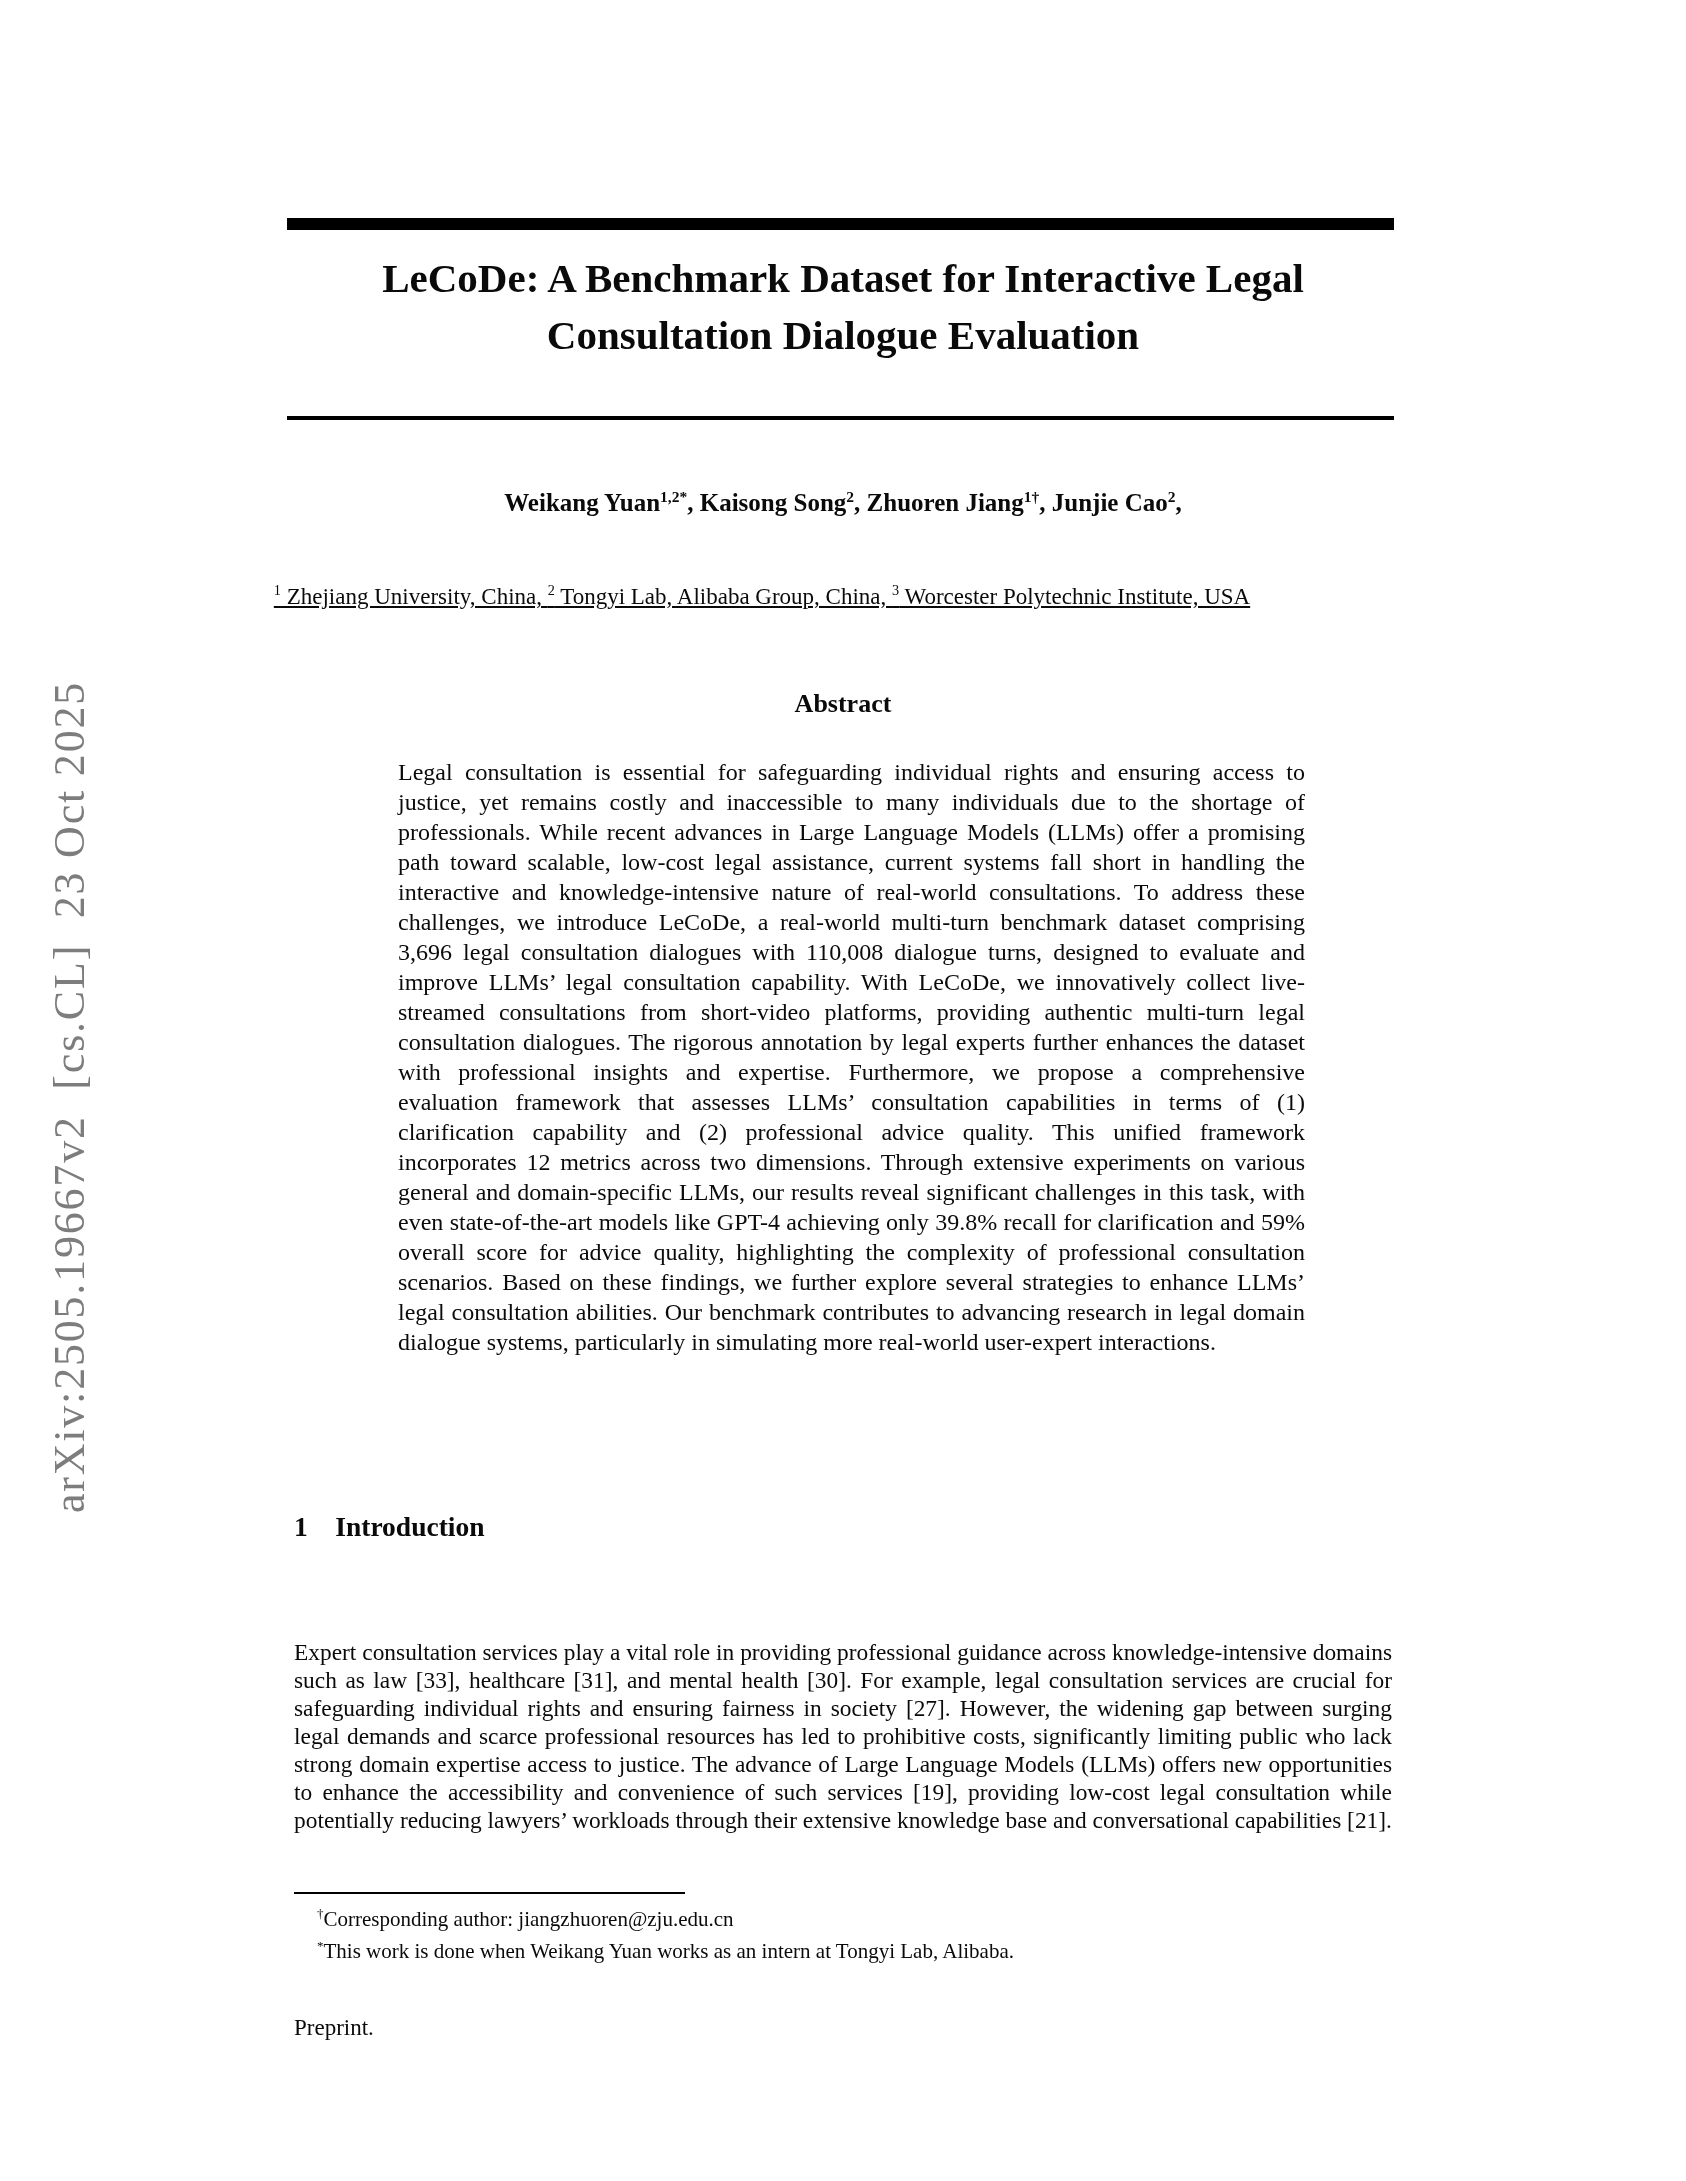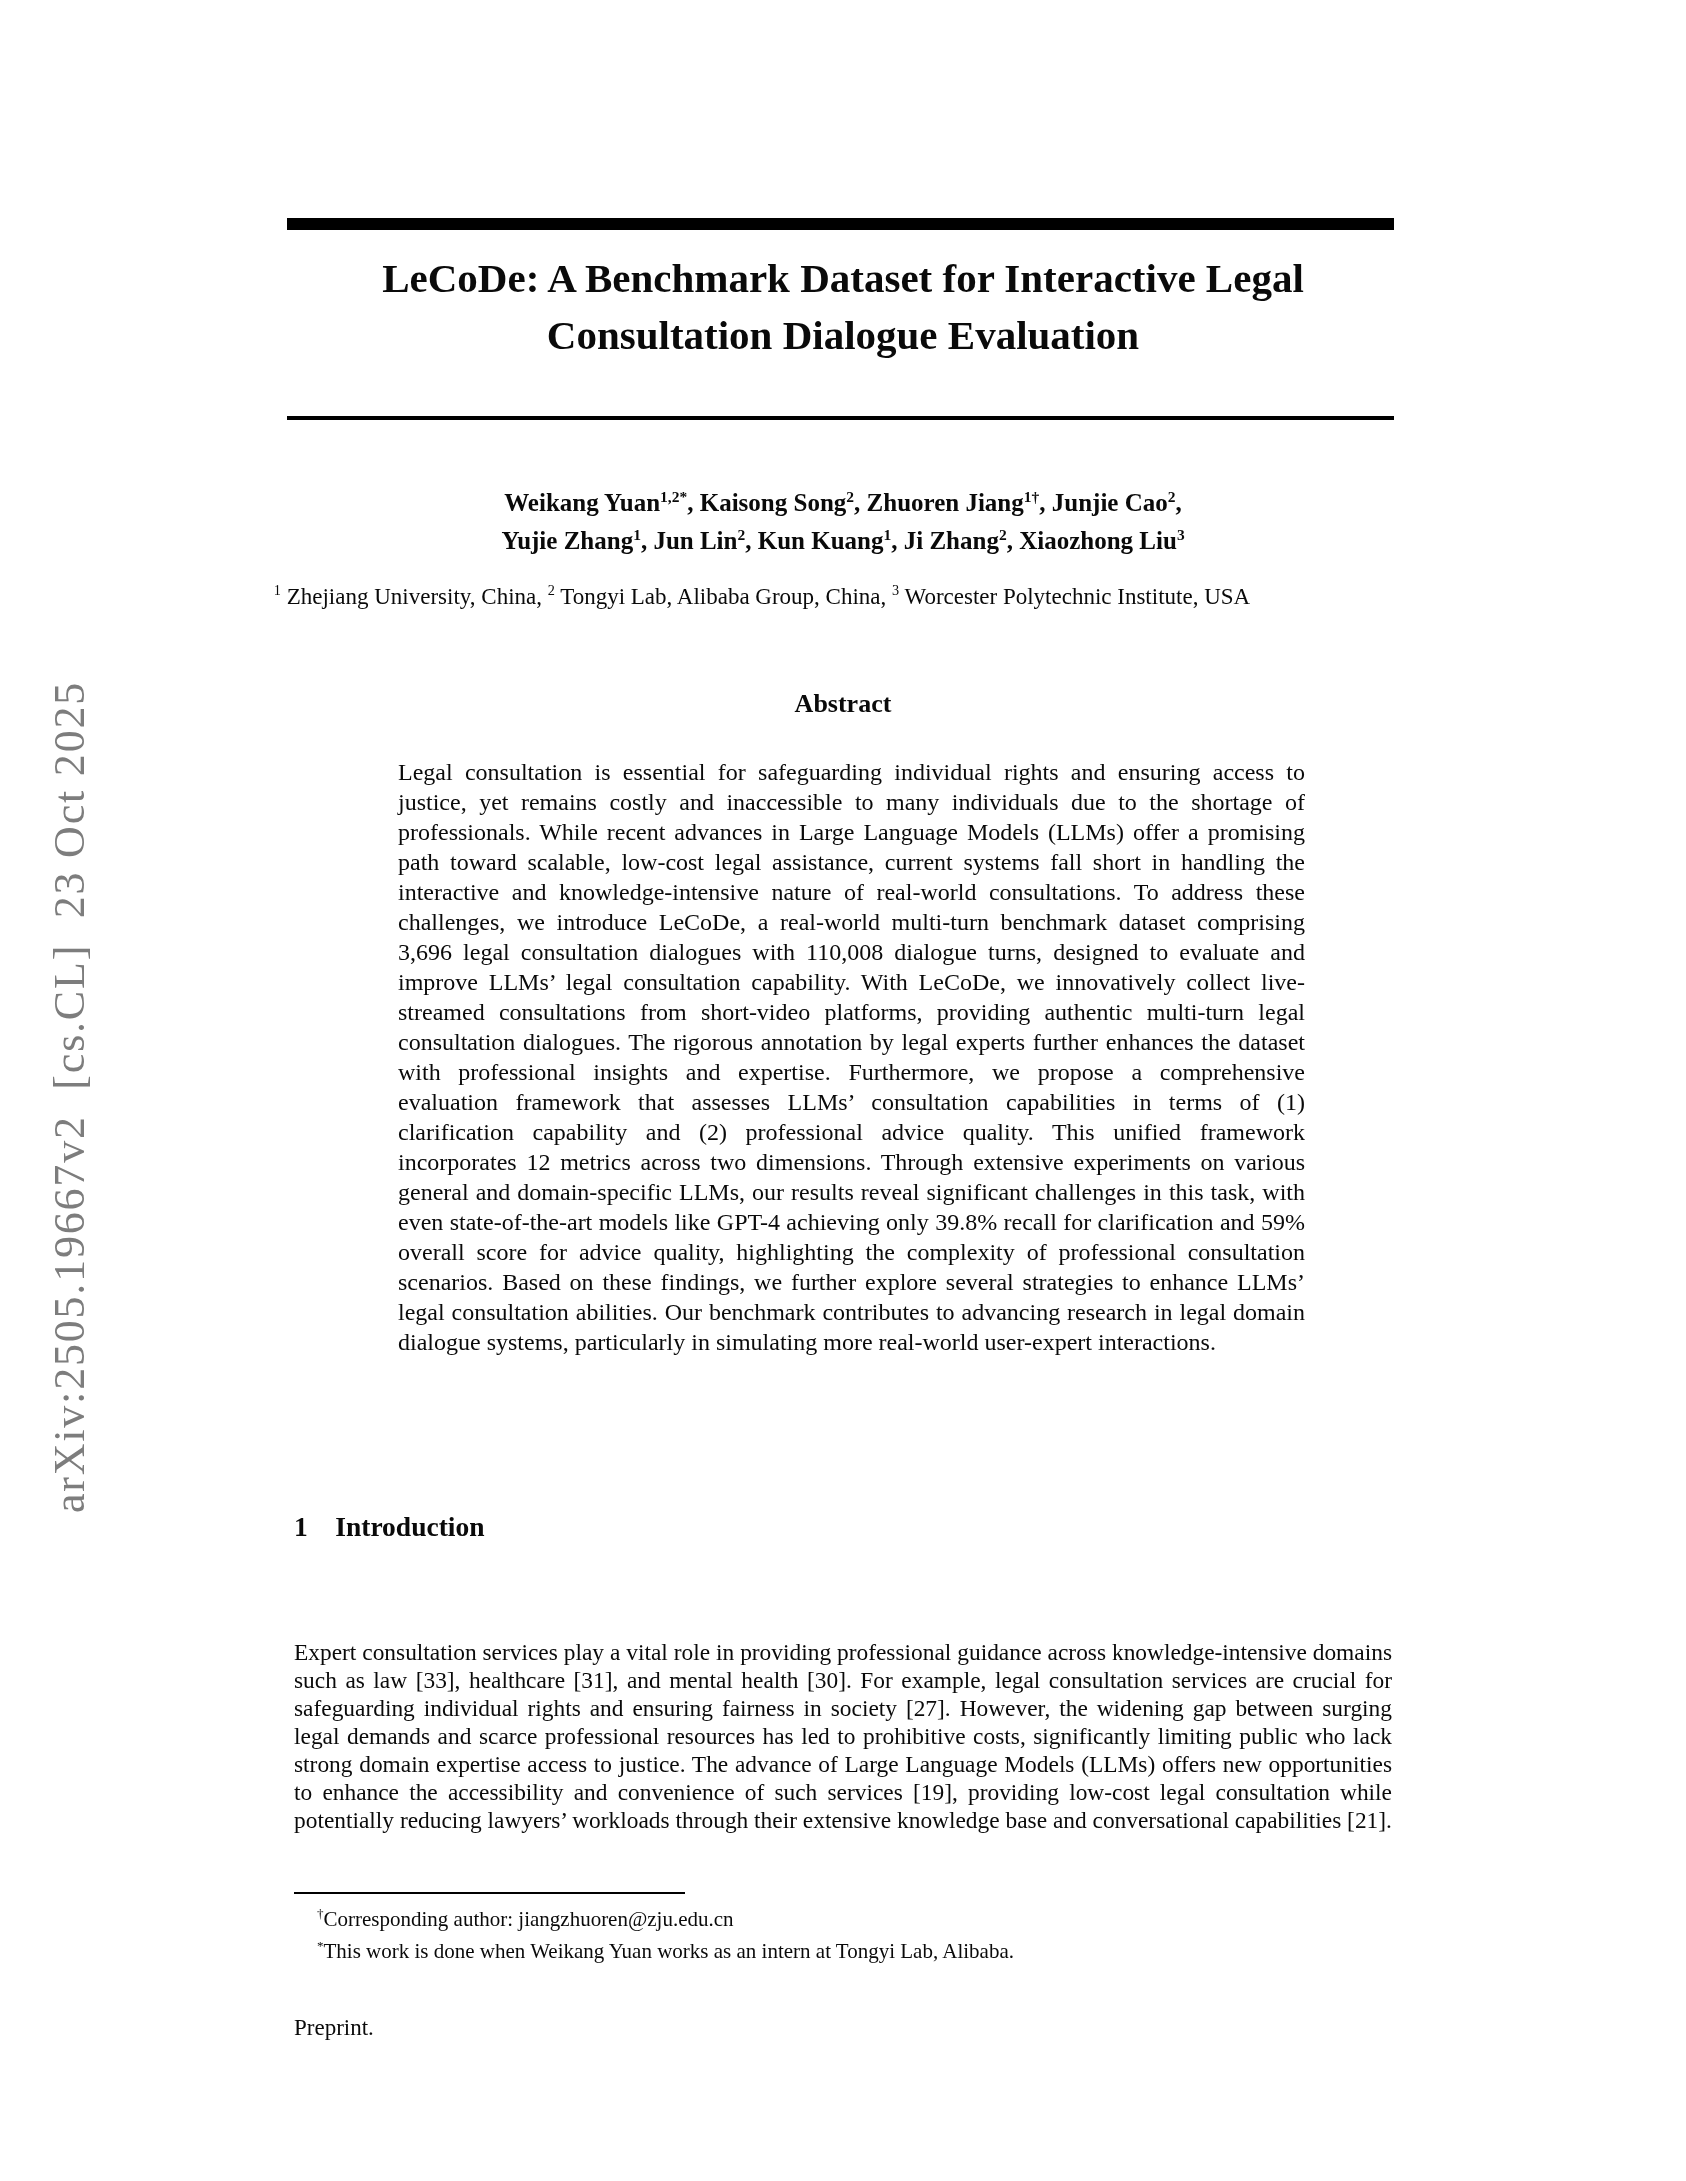--- a/index.html
+++ b/index.html
@@ -50,20 +50,21 @@
     font-weight: inherit;
     text-align: center;
   }
   .affiliations {
     position: absolute;
     left: 0; top: 584px;
     width: 1524px;
     text-align: center;
     font-size: 23px;
     white-space: nowrap;
+    text-decoration: underline;
   }
   .abstract-heading {
     position: absolute;
     left: 292px; top: 689px;
     width: 1102px;
     text-align: center;
     font-weight: bold;
     font-size: 26px;
   }
   .abstract-body {
@@ -134,27 +135,20 @@
 
   <div class="rule-thin"></div>
 
   <div class="authors">
     <div>
       <span>Weikang Yuan</span><sup>1,2*</sup><span>, </span>
       <span>Kaisong Song</span><sup>2</sup><span>, </span>
       <span>Zhuoren Jiang</span><sup>1†</sup><span>, </span>
       <span>Junjie Cao</span><sup>2</sup><span>,</span>
     </div>
-    <div>
-      <span>Yujie Zhang</span><sup>1</sup><span>, </span>
-      <span>Jun Lin</span><sup>2</sup><span>, </span>
-      <span>Kun Kuang</span><sup>1</sup><span>, </span>
-      <span>Ji Zhang</span><sup>2</sup><span>, </span>
-      <span>Xiaozhong Liu</span><sup>3</sup>
-    </div>
   </div>
 
   <div class="affiliations">
     <sup>1</sup><span> Zhejiang University, China, </span><sup>2</sup><span> Tongyi Lab, Alibaba Group, China, </span><sup>3</sup><span> Worcester Polytechnic Institute, USA</span>
   </div>
 
   <div class="abstract-heading">Abstract</div>
 
   <div class="abstract-body">Legal consultation is essential for safeguarding individual rights and ensuring access to justice, yet remains costly and inaccessible to many individuals due to the shortage of professionals. While recent advances in Large Language Models (LLMs) offer a promising path toward scalable, low-cost legal assistance, current systems fall short in handling the interactive and knowledge-intensive nature of real-world consultations. To address these challenges, we introduce LeCoDe, a real-world multi-turn benchmark dataset comprising 3,696 legal consultation dialogues with 110,008 dialogue turns, designed to evaluate and improve LLMs’ legal consultation capability. With LeCoDe, we innovatively collect live-streamed consultations from short-video platforms, providing authentic multi-turn legal consultation dialogues. The rigorous annotation by legal experts further enhances the dataset with professional insights and expertise. Furthermore, we propose a comprehensive evaluation framework that assesses LLMs’ consultation capabilities in terms of (1) clarification capability and (2) professional advice quality. This unified framework incorporates 12 metrics across two dimensions. Through extensive experiments on various general and domain-specific LLMs, our results reveal significant challenges in this task, with even state-of-the-art models like GPT-4 achieving only 39.8% recall for clarification and 59% overall score for advice quality, highlighting the complexity of professional consultation scenarios. Based on these findings, we further explore several strategies to enhance LLMs’ legal consultation abilities. Our benchmark contributes to advancing research in legal domain dialogue systems, particularly in simulating more real-world user-expert interactions.</div>
 

